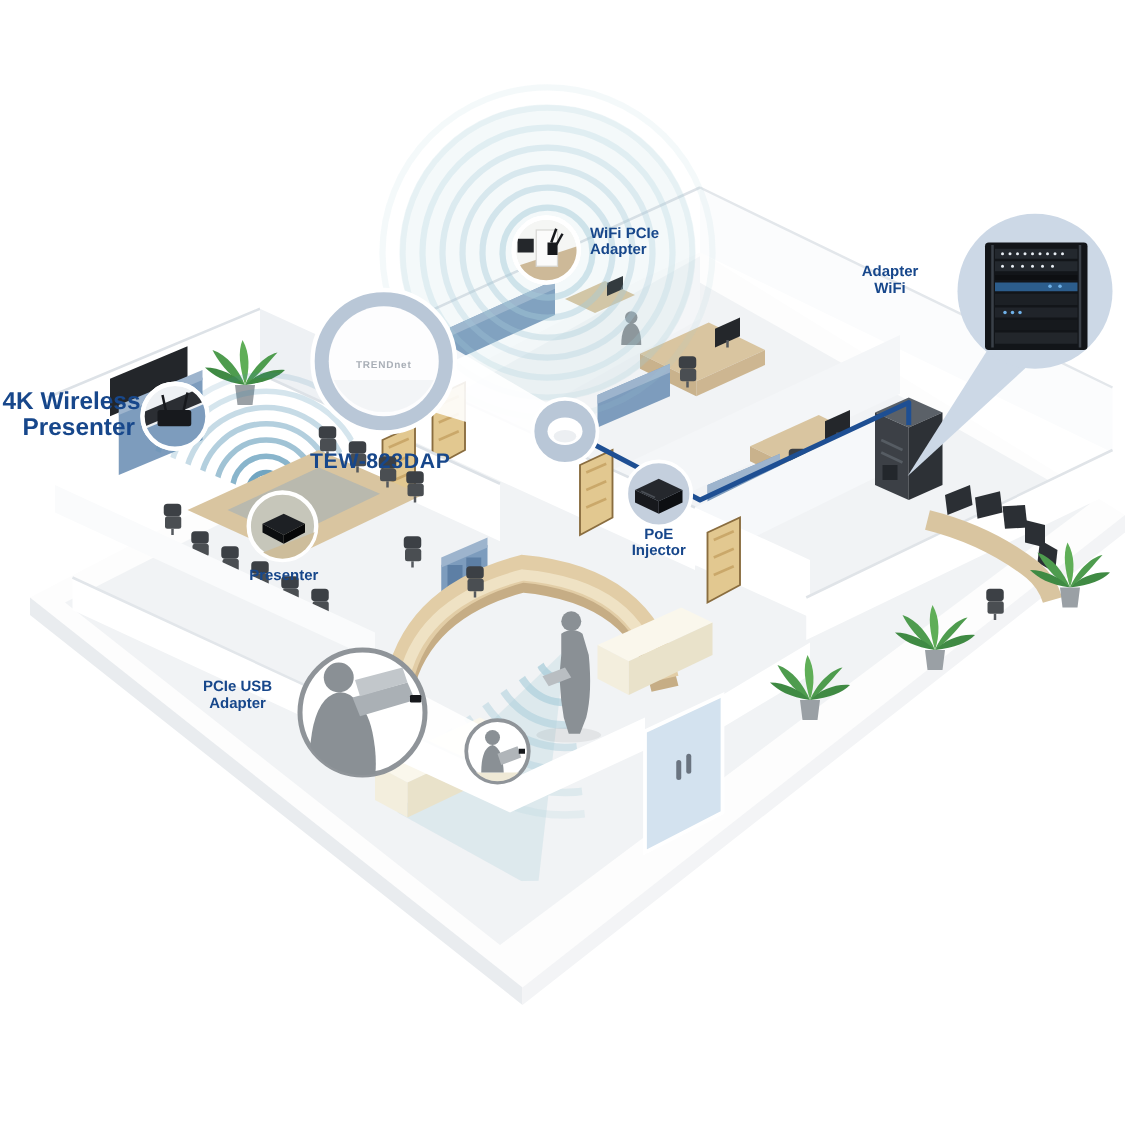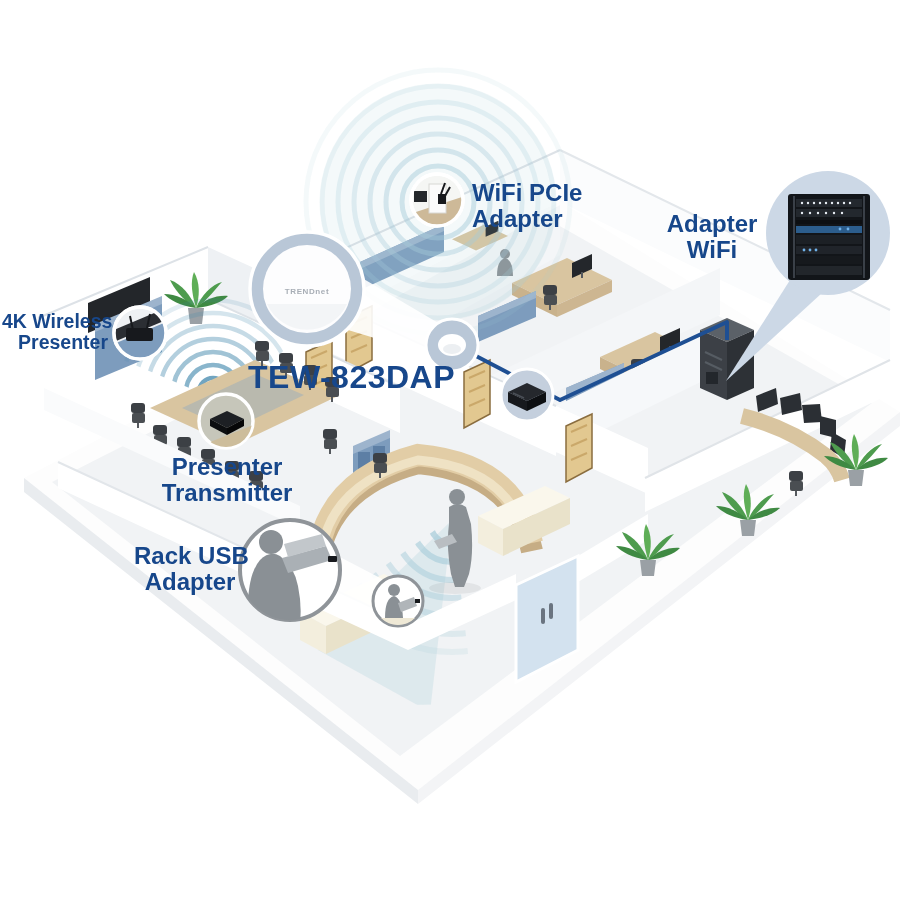--- a/index.html
+++ b/index.html
@@ -5,24 +5,24 @@
   :root{
     --label_text:#17478b; --cable:#1e4f93; --callout_ring:#b9c7d7; --balloon_fill:#ccd8e6;
     --ripple_strong:#4187ac; --ripple_soft:#a5cbd9; --wall:#ffffff; --wall_shade:#e6eaee;
     --floor:#f1f3f5; --furniture_blue:#7d9cbd; --furniture_beige:#d9c5a0; --door_tan:#e2c890;
     --couch_cream:#f3eedd; --silhouette:#8a9095; --plant:#4e9c4e; --device_black:#17191d;
   }
   html,body{margin:0;padding:0;background:#ffffff;}
   .stage{position:relative;width:900px;height:900px;background:#ffffff;overflow:hidden;
          font-family:"Liberation Sans",sans-serif;}
   .stage svg{position:absolute;left:0;top:0;}
-  .lbl{position:absolute;font-weight:bold;color:var(--label_text);font-size:24px;
+  .lbl{position:absolute;font-weight:bold;color:var(--label_text);font-size:12px;
        line-height:1.08;white-space:nowrap;}
   .lbl.right{text-align:right;} .lbl.center{text-align:center;}
-  .lbl-model{font-size:32px;letter-spacing:.5px;}
+  .lbl-model{font-size:17px;letter-spacing:.5px;}
 </style>
 </head>
 <body>
 
 <div class="stage">
 <svg width="900" height="900" viewBox="0 0 900 900">
   <defs>
     <clipPath id="clipPcie">
           <circle cx="437" cy="200" r="25"></circle>
         </clipPath>
@@ -416,21 +416,24 @@
     <div>Adapter</div>
     <div>WiFi</div>
   </div>
 
   <div class="lbl lbl-model" style="left:248px;top:360px;">
     <div>TEW-823DAP</div>
   </div>
 
   <div class="lbl center" style="left:146px;top:454px;width:162px;">
     <div>Presenter</div>
-    <div>Transmitter</div>
-  </div>
-
+  </div>
+
+  <div class="lbl center" style="left:482px;top:421px;width:90px;">
+    <div>PoE</div>
+    <div>Injector</div>
+  </div>
 
   <div class="lbl center" style="left:134px;top:543px;width:112px;">
-    <div>Rack USB</div>
+    <div>PCIe USB</div>
     <div>Adapter</div>
   </div>
 </div>
 
 </body></html>

